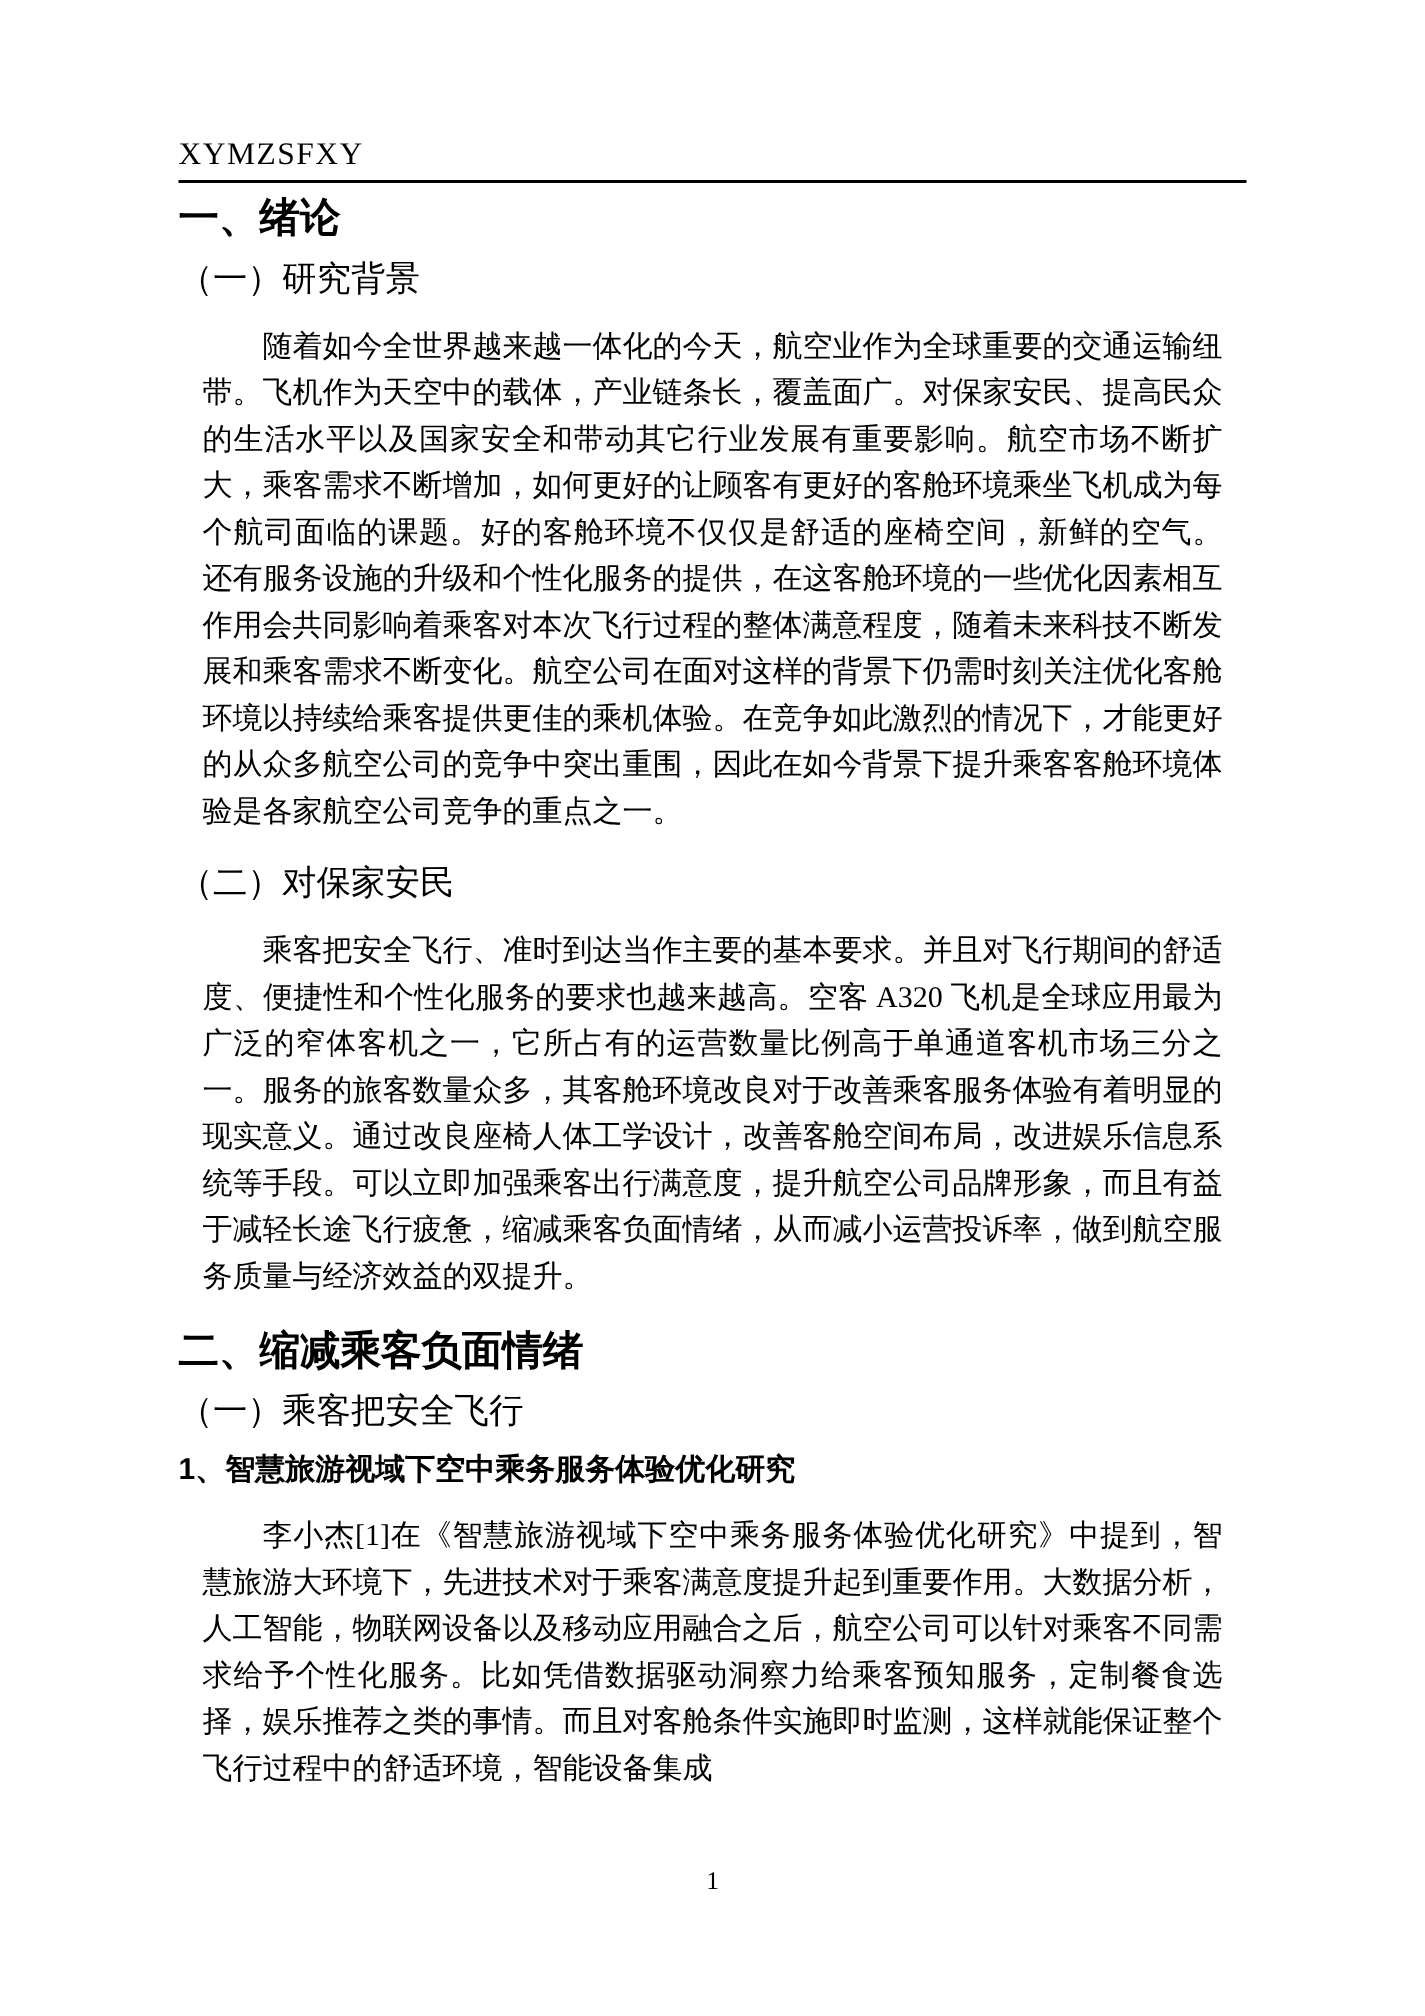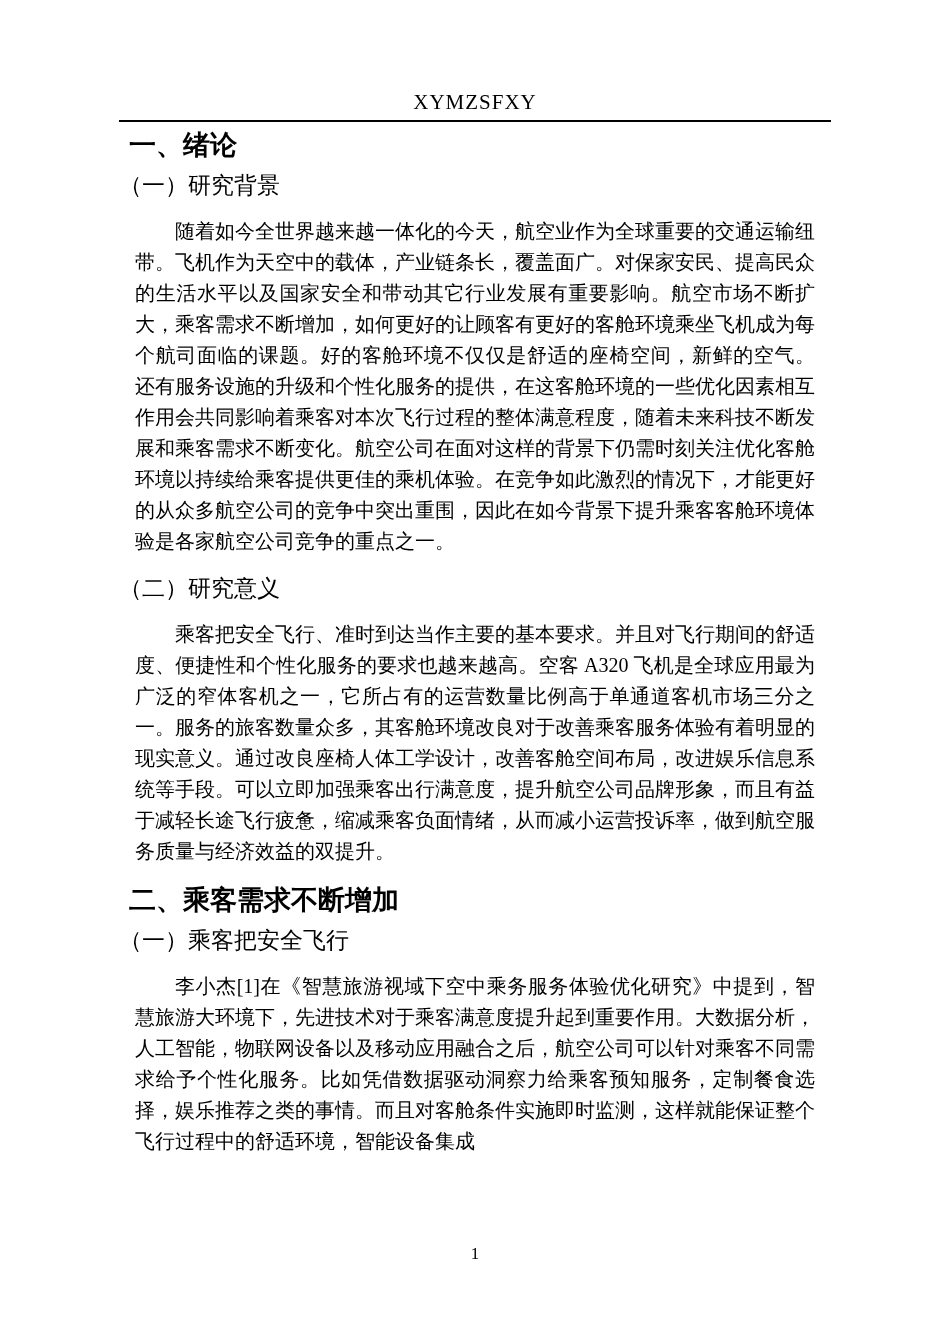--- a/index.html
+++ b/index.html
@@ -17,39 +17,38 @@
     width: 950px;
     height: 1344px;
     background: #ffffff;
     overflow: hidden;
   }
   .doc-header {
     position: absolute;
     top: 90px;
     left: 119px;
     width: 712px;
-    text-align: center;
     font-family: "Liberation Serif", "DejaVu Serif", serif;
     font-size: 21px;
     letter-spacing: 1px;
     border-bottom: 2px solid #000000;
     padding-bottom: 5px;
   }
   .content {
     position: absolute;
     top: 126px;
     left: 119px;
     width: 712px;
   }
   .content h1 {
     font-family: "Liberation Sans", "DejaVu Sans", sans-serif;
     font-size: 27px;
     font-weight: bold;
     line-height: 34px;
-    margin: 2px 0 2px 10px;
+    margin: 2px 0 2px 0;
   }
   .content h2 {
     font-family: "Liberation Sans", "DejaVu Sans", sans-serif;
     font-size: 23px;
     font-weight: normal;
     line-height: 30px;
     margin: 8px 0 6px 0;
   }
   .content h3 {
     font-family: "Liberation Sans", "DejaVu Sans", sans-serif;
@@ -86,29 +85,30 @@
   </div>
 
   <div class="content">
 
     <h1>一、绪论</h1>
 
     <h2>（一）研究背景</h2>
 
     <p>随着如今全世界越来越一体化的今天，航空业作为全球重要的交通运输纽带。飞机作为天空中的载体，产业链条长，覆盖面广。对保家安民、提高民众的生活水平以及国家安全和带动其它行业发展有重要影响。航空市场不断扩大，乘客需求不断增加，如何更好的让顾客有更好的客舱环境乘坐飞机成为每个航司面临的课题。好的客舱环境不仅仅是舒适的座椅空间，新鲜的空气。 还有服务设施的升级和个性化服务的提供，在这客舱环境的一些优化因素相互作用会共同影响着乘客对本次飞行过程的整体满意程度，随着未来科技不断发展和乘客需求不断变化。航空公司在面对这样的背景下仍需时刻关注优化客舱环境以持续给乘客提供更佳的乘机体验。在竞争如此激烈的情况下，才能更好的从众多航空公司的竞争中突出重围，因此在如今背景下提升乘客客舱环境体验是各家航空公司竞争的重点之一。</p>
 
-    <h2>（二）研究意义</h2>
+    <h2>（二）对保家安民</h2>
 
     <p>乘客把安全飞行、准时到达当作主要的基本要求。并且对飞行期间的舒适度、便捷性和个性化服务的要求也越来越高。空客 A320 飞机是全球应用最为广泛的窄体客机之一，它所占有的运营数量比例高于单通道客机市场三分之一。服务的旅客数量众多，其客舱环境改良对于改善乘客服务体验有着明显的现实意义。通过改良座椅人体工学设计，改善客舱空间布局，改进娱乐信息系统等手段。可以立即加强乘客出行满意度，提升航空公司品牌形象，而且有益于减轻长途飞行疲惫，缩减乘客负面情绪，从而减小运营投诉率，做到航空服务质量与经济效益的双提升。</p>
 
 
-    <h1>二、乘客需求不断增加</h1>
+    <h1>二、缩减乘客负面情绪</h1>
 
     <h2>（一）乘客把安全飞行</h2>
 
+    <h3>1、智慧旅游视域下空中乘务服务体验优化研究</h3>
 
     <p>李小杰[1]在《智慧旅游视域下空中乘务服务体验优化研究》中提到，智慧旅游大环境下，先进技术对于乘客满意度提升起到重要作用。大数据分析，人工智能，物联网设备以及移动应用融合之后，航空公司可以针对乘客不同需求给予个性化服务。比如凭借数据驱动洞察力给乘客预知服务，定制餐食选择，娱乐推荐之类的事情。而且对客舱条件实施即时监测，这样就能保证整个飞行过程中的舒适环境，智能设备集成</p>
 
   </div>
 
   <div class="doc-footer">1</div>
 
 </div>
 
 </body></html>

